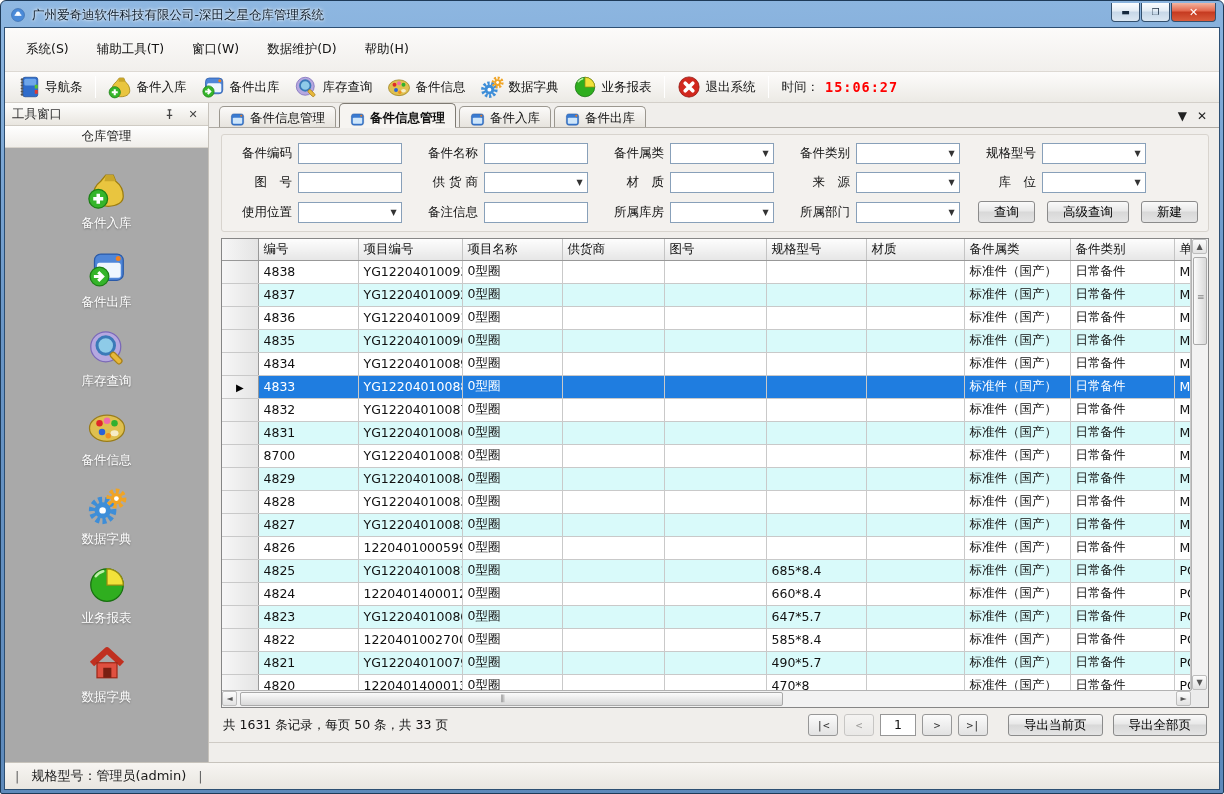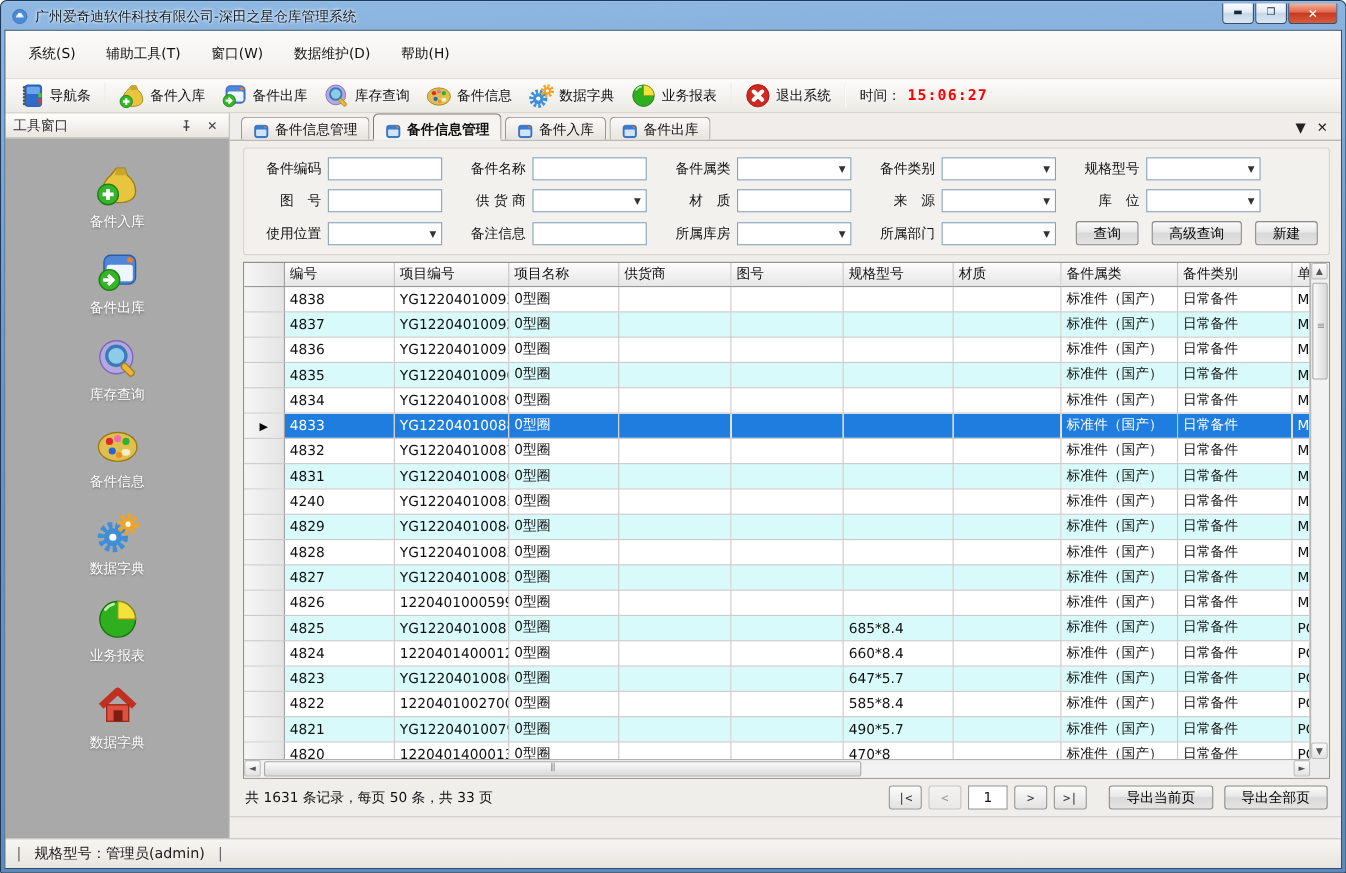--- a/index.html
+++ b/index.html
@@ -249,20 +249,21 @@
         <div class="side-header">
           <span>工具窗口</span>
           <span class="shspacer"></span>
           <span class="side-hbtn">
             <svg width="11" height="11" viewBox="0 0 12 12">
                 <path d="M4 1 h4 M6 1 v6 M3 7 h6 M6 7 v4" stroke="#444" stroke-width="1.4" fill="none"></path>
               </svg>
           </span>
           <span class="side-hbtn">✕</span>
         </div>
+        <div class="side-caption">仓库管理</div>
         <div class="side-body" id="side-body">
             <div class="side-item">
               <svg class="icon" width="40" height="40" viewBox="0 0 32 32">
                 <path d="M15 4 h6 l2 5 c4 3 6 7 6 12 c0 5 -5 8 -12 8 c-7 0 -12 -3 -12 -8 c0 -5 2 -9 6 -12 z" fill="#e9c53f" stroke="#9c7d10"></path>
                 <path d="M15 4 l-1 5 h9 l-2 -5 z" fill="#c9a62a"></path>
                 <circle cx="9" cy="23" r="7.5" fill="#35b52a" stroke="#1d7f16"></circle>
                 <path d="M9 19 v8 M5 23 h8" stroke="#fff" stroke-width="2.8"></path>
               </svg>
               <span>备件入库</span>
             </div>
@@ -597,21 +598,21 @@
                       <td></td>
                       <td></td>
                       <td></td>
                       <td></td>
                       <td>标准件（国产）</td>
                       <td>日常备件</td>
                       <td>M</td>
                     </tr>
                     <tr class="">
                       <td class="rowhdr"></td>
-                      <td>4240</td>
+                      <td>8700</td>
                       <td>YG12204010085</td>
                       <td>0型圈</td>
                       <td></td>
                       <td></td>
                       <td></td>
                       <td></td>
                       <td>标准件（国产）</td>
                       <td>日常备件</td>
                       <td>M</td>
                     </tr>

